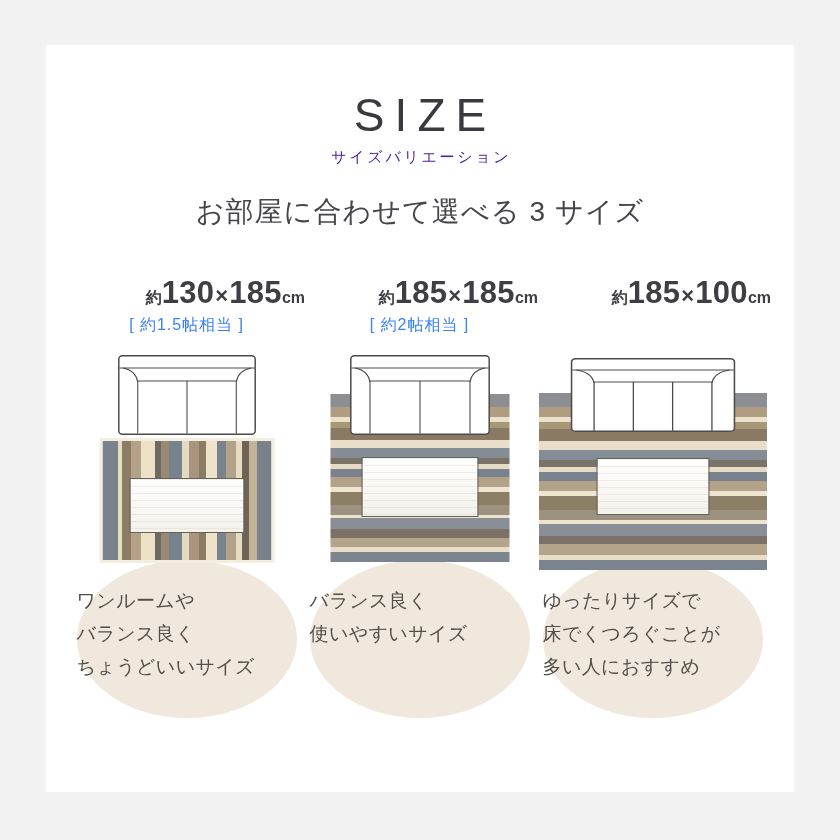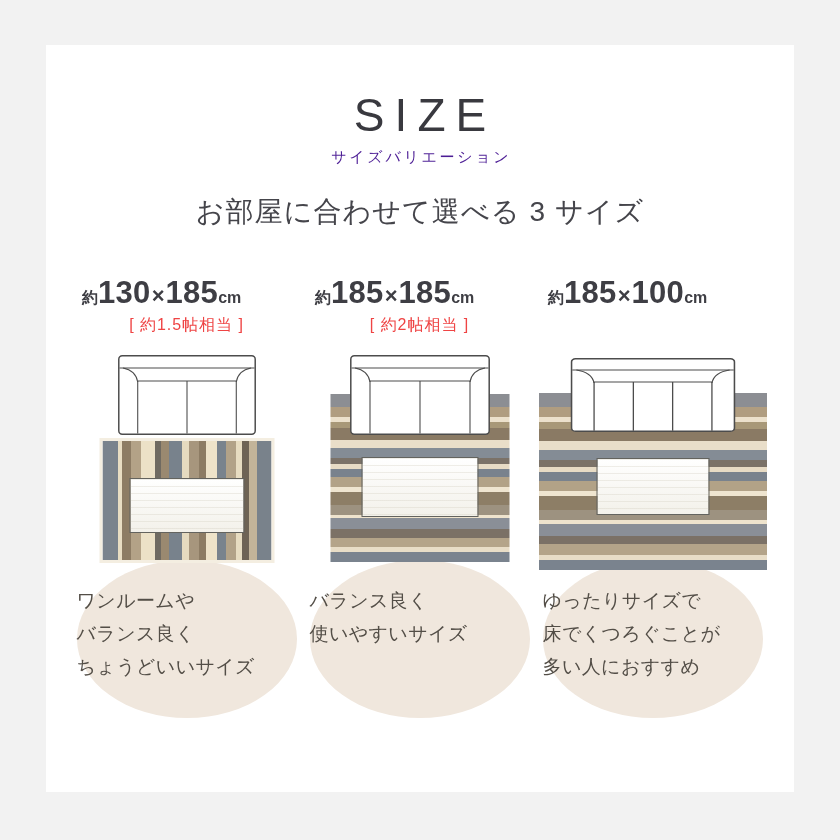--- a/index.html
+++ b/index.html
@@ -27,29 +27,29 @@
     margin:26px 0 0;font-size:28px;font-weight:400;color:#45454b;
     letter-spacing:0.04em;
   }
   
   .columns{
     position:absolute;top:230px;left:24px;width:699px;
     display:flex;
   }
   .col{position:relative;width:233px;height:460px;flex:0 0 233px;}
   .size-label{
-    position:absolute;top:0;left:12px;width:100%;text-align:left;
+    position:absolute;top:0;left:2px;width:100%;text-align:right;
     color:#3e3e44;white-space:nowrap;
   }
   .approx,.unit{font-size:16px;font-weight:700;}
   .dims{font-size:31px;font-weight:600;letter-spacing:0.01em;}
   .times{font-size:22px;font-weight:600;padding:0 1px;}
   .equiv{
     position:absolute;top:40px;left:0;width:100%;text-align:center;
-    font-size:16px;color:#ef4444;letter-spacing:0.06em;white-space:nowrap;
+    font-size:16px;color:#3b82f6;letter-spacing:0.06em;white-space:nowrap;
   }
   
   .circle{
     position:absolute;border-radius:50%;
     width:220px;height:158px;top:285px;left:50%;transform:translateX(-50%);
     background:var(--circle-bg,#f0e7dd);z-index:0;
     text-align:left;box-sizing:border-box;padding-top:24px;
   }
   .desc-line{
     display:block;font-size:19px;line-height:33px;color:#534e47;

